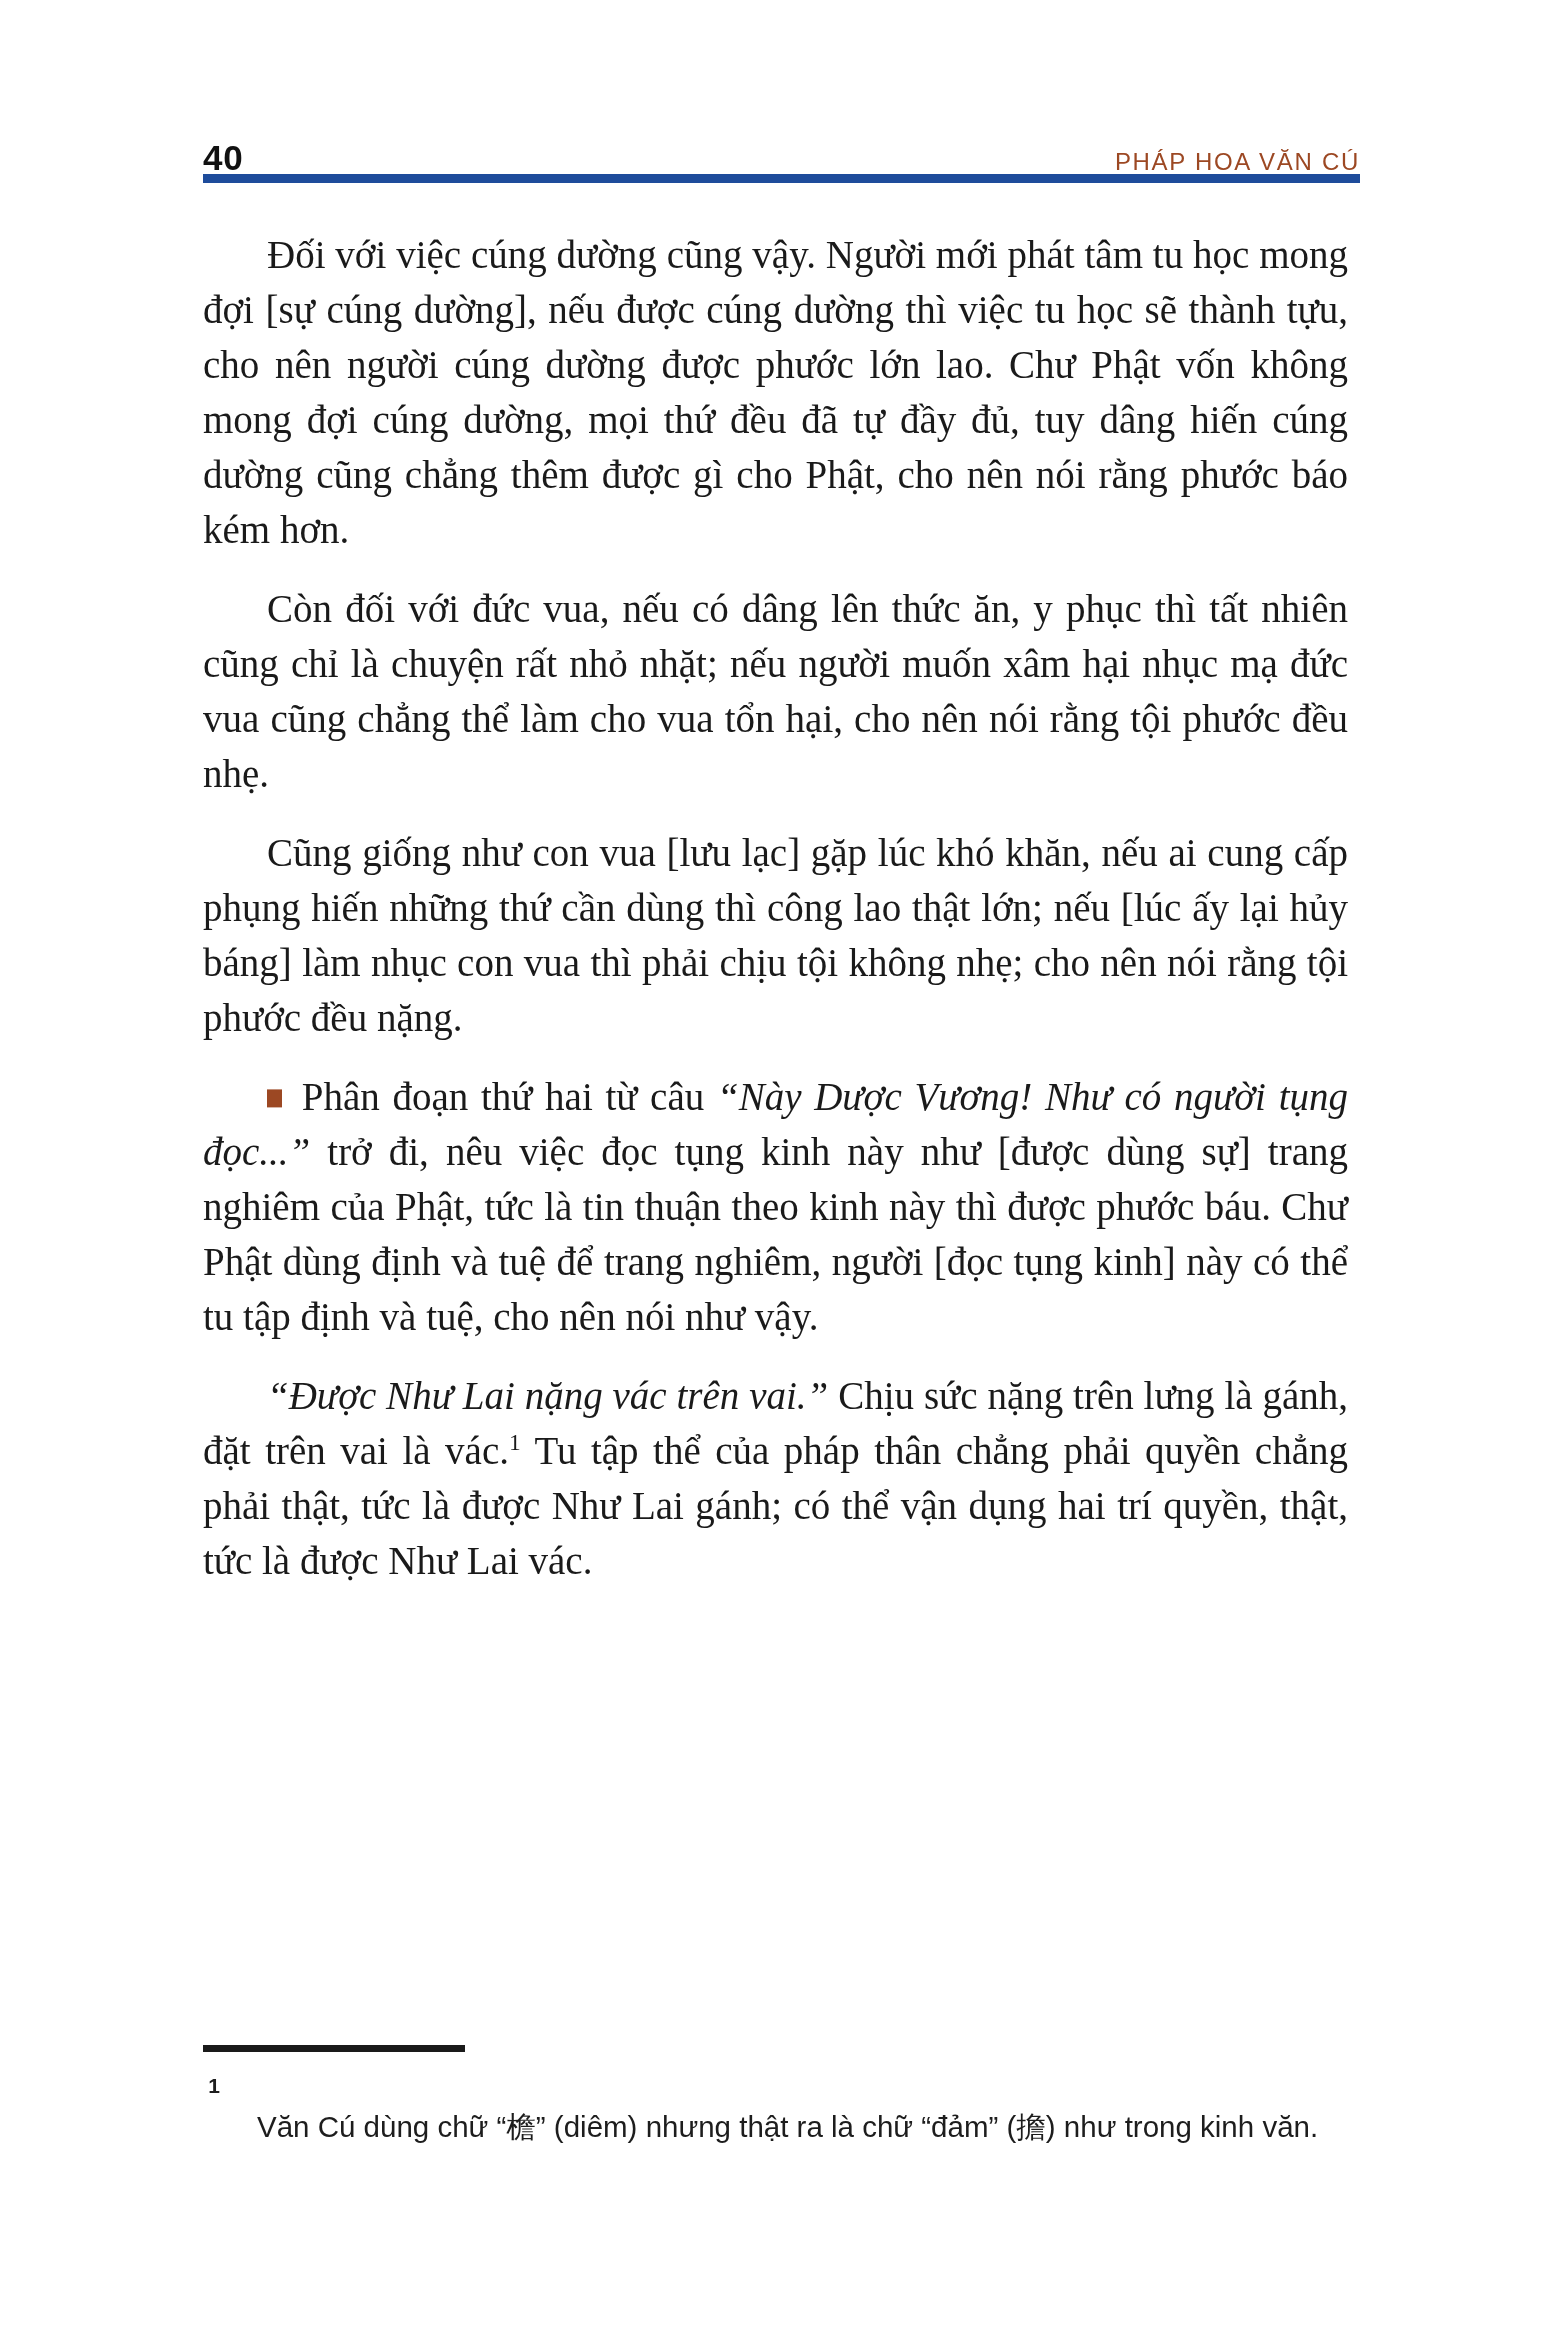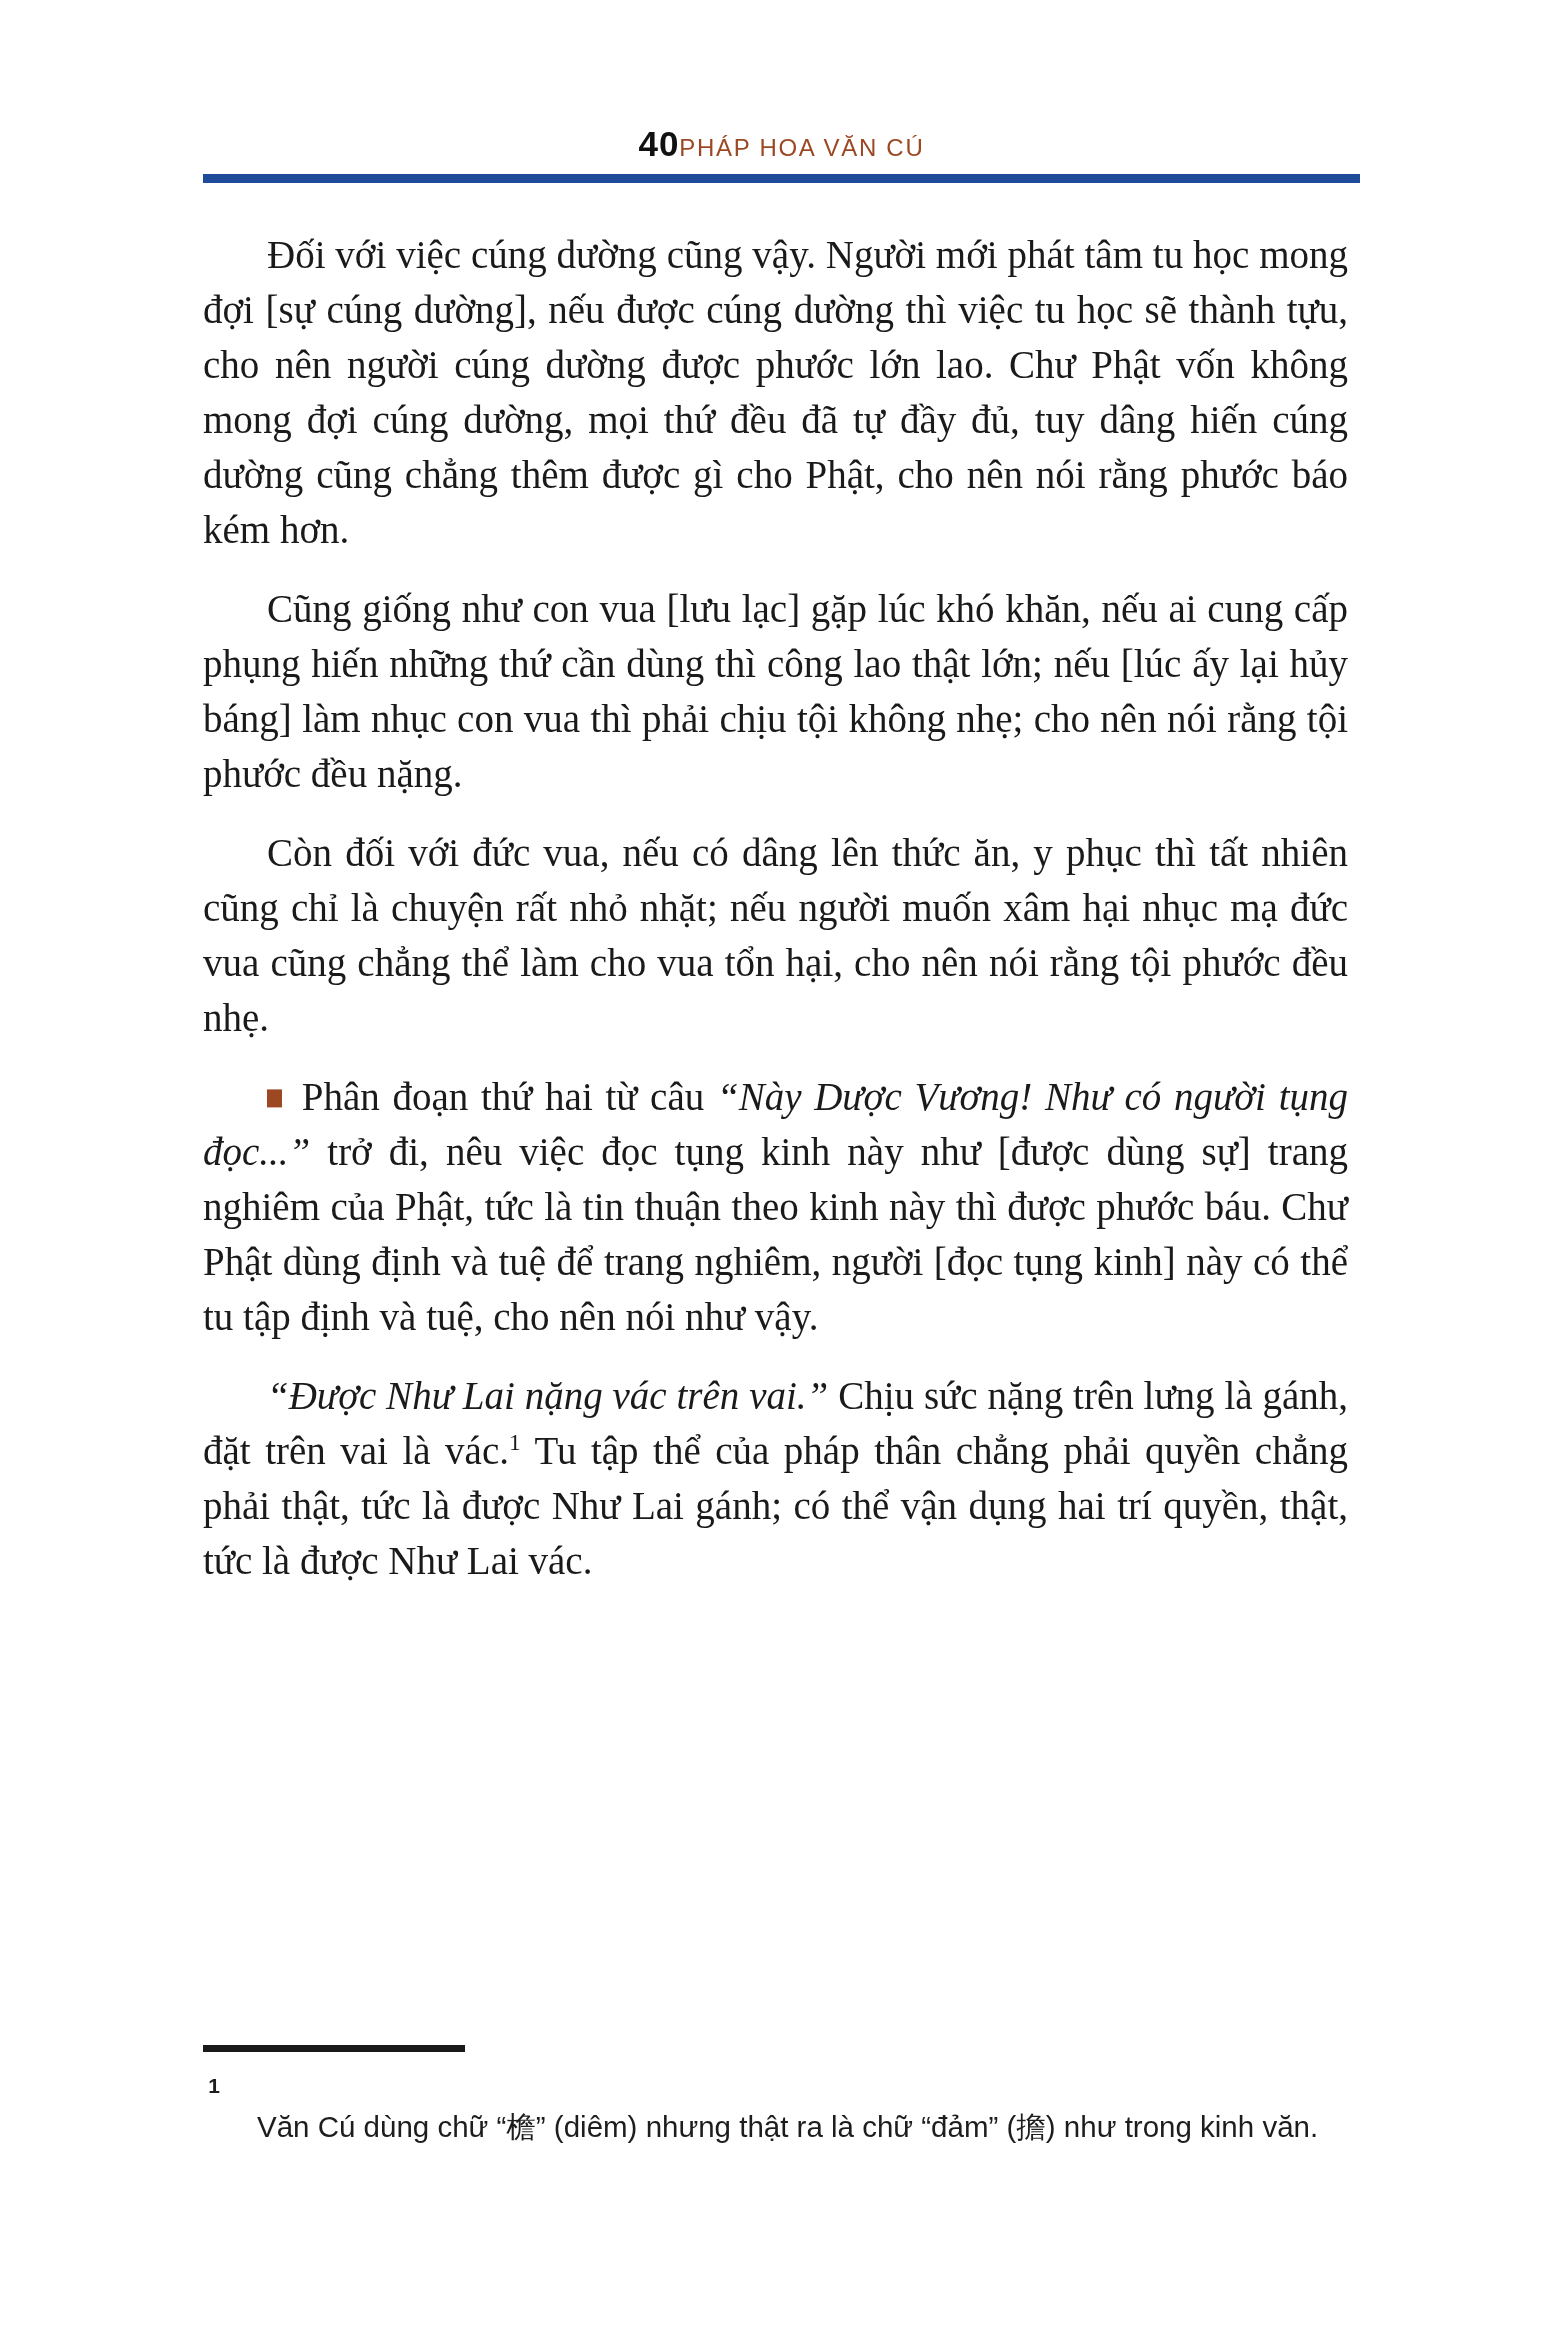--- a/index.html
+++ b/index.html
@@ -10,25 +10,25 @@
   html, body { margin: 0; padding: 0; background: #ffffff; }
   .page {
     position: relative;
     width: 1561px;
     height: 2342px;
     background: #ffffff;
     overflow: hidden;
   }
   .header-row {
     position: absolute;
-    top: 124px;
+    top: 138px;
     left: 203px;
     right: 201px;
     display: flex;
-    justify-content: center;
+    justify-content: space-between;
     align-items: baseline;
   }
   .page-number {
     font-family: "Liberation Sans", sans-serif;
     font-weight: bold;
     font-size: 35px;
     letter-spacing: 0.9px;
     color: #111111;
   }
   .running-title {
@@ -113,22 +113,22 @@
 
   <div class="header-row">
     <span class="page-number">40</span>
     <span class="running-title">PHÁP HOA VĂN CÚ</span>
   </div>
 
   <div class="header-rule"></div>
 
   <div class="body-text">
       <p><span class="seg-normal">Đối với việc cúng dường cũng vậy. Người mới phát tâm tu học mong đợi [sự cúng dường], nếu được cúng dường thì việc tu học sẽ thành tựu, cho nên người cúng dường được phước lớn lao. Chư Phật vốn không mong đợi cúng dường, mọi thứ đều đã tự đầy đủ, tuy dâng hiến cúng dường cũng chẳng thêm được gì cho Phật, cho nên nói rằng phước báo kém hơn.</span></p>
+      <p><span class="seg-normal">Còn đối với đức vua, nếu có dâng lên thức ăn, y phục thì tất nhiên cũng chỉ là chuyện rất nhỏ nhặt; nếu người muốn xâm hại nhục mạ đức vua cũng chẳng thể làm cho vua tổn hại, cho nên nói rằng tội phước đều nhẹ.</span></p>
       <p><span class="seg-normal">Cũng giống như con vua [lưu lạc] gặp lúc khó khăn, nếu ai cung cấp phụng hiến những thứ cần dùng thì công lao thật lớn; nếu [lúc ấy lại hủy báng] làm nhục con vua thì phải chịu tội không nhẹ; cho nên nói rằng tội phước đều nặng.</span></p>
-      <p><span class="seg-normal">Còn đối với đức vua, nếu có dâng lên thức ăn, y phục thì tất nhiên cũng chỉ là chuyện rất nhỏ nhặt; nếu người muốn xâm hại nhục mạ đức vua cũng chẳng thể làm cho vua tổn hại, cho nên nói rằng tội phước đều nhẹ.</span></p>
       <p><span class="bullet"></span><span class="seg-normal">Phân đoạn thứ hai từ câu </span><span class="seg-italic">“Này Dược Vương! Như có người tụng đọc...”</span><span class="seg-normal"> trở đi, nêu việc đọc tụng kinh này như [được dùng sự] trang nghiêm của Phật, tức là tin thuận theo kinh này thì được phước báu. Chư Phật dùng định và tuệ để trang nghiêm, người [đọc tụng kinh] này có thể tu tập định và tuệ, cho nên nói như vậy.</span></p>
       <p><span class="seg-italic">“Được Như Lai nặng vác trên vai.”</span><span class="seg-normal"> Chịu sức nặng trên lưng là gánh, đặt trên vai là vác.</span><sup class="seg-sup">1</sup><span class="seg-normal"> Tu tập thể của pháp thân chẳng phải quyền chẳng phải thật, tức là được Như Lai gánh; có thể vận dụng hai trí quyền, thật, tức là được Như Lai vác.</span></p>
     </div>
 
   <div class="footnote-rule"></div>
 
   <div class="footnote">
     <span class="footnote-marker">1</span>
     <div class="footnote-line">Văn Cú dùng chữ “檐” (diêm) nhưng thật ra là chữ “đảm” (擔) như trong kinh văn.</div>
   </div>

